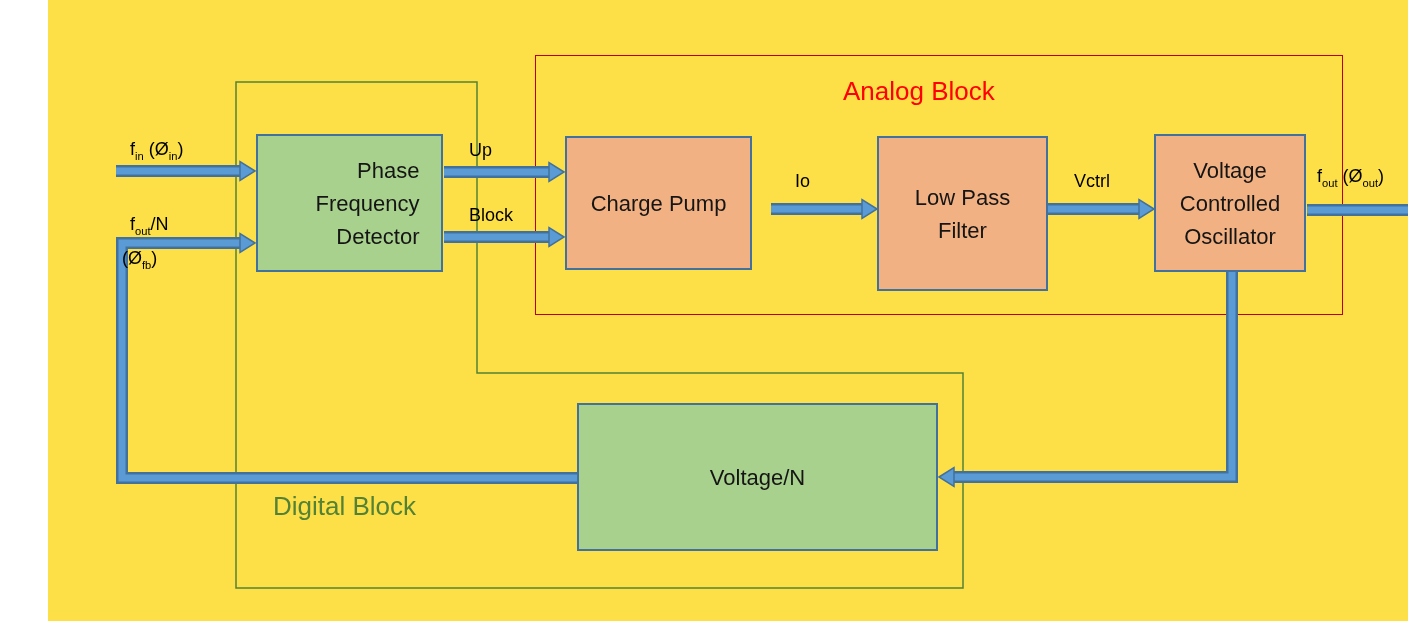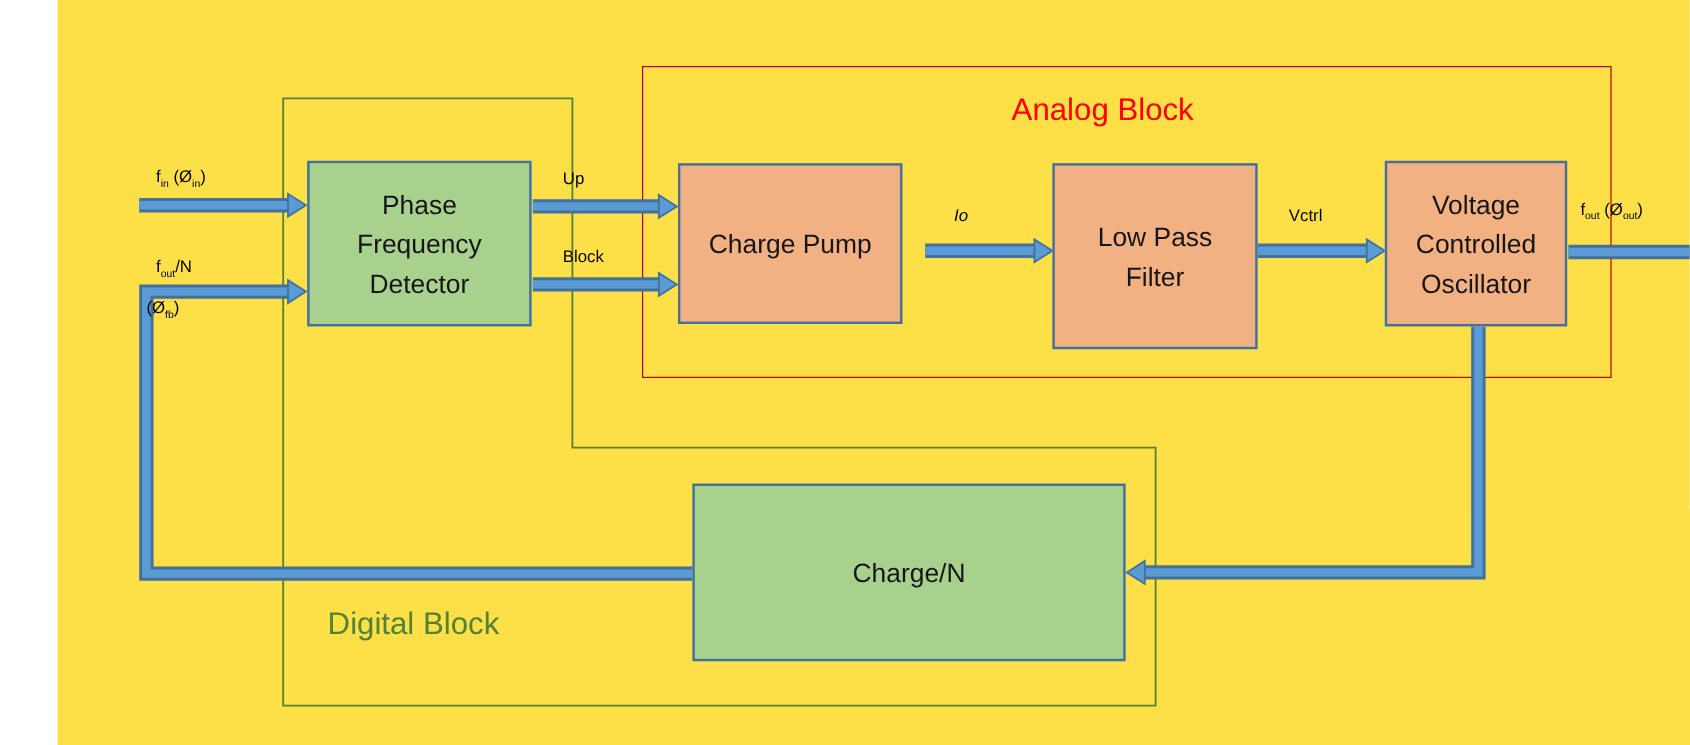--- a/index.html
+++ b/index.html
@@ -28,21 +28,21 @@
     display:flex;align-items:center;justify-content:center;
     text-align:center;
     color:#151515;
     font-size:22px;
     line-height:1.5;
     z-index:3;
   }
   .block .wrap{display:inline-block;}
   .signal-label{
     position:absolute;
-    font-size:14px;
+    font-size:18px;
     color:#000000;
     white-space:nowrap;
     z-index:4;
     text-align:right;
   }
   .signal-label sub{font-size:0.62em;line-height:0;}
   .container-label{
     position:absolute;
     font-size:26px;
     white-space:nowrap;
@@ -79,59 +79,59 @@
       <polyline points="1184,272 1184,477 904,477" fill="none" stroke="#41719C" stroke-width="12" stroke-linejoin="miter"></polyline>
       <polyline points="1184,272 1184,477 904,477" fill="none" stroke="#5B9BD5" stroke-width="7" stroke-linejoin="miter"></polyline>
       <polygon points="891,477 906,467.5 906,486.5" fill="#5B9BD5" stroke="#41719C" stroke-width="1.5"></polygon>
       <polyline points="529,478 74,478 74,243 194,243" fill="none" stroke="#41719C" stroke-width="12" stroke-linejoin="miter"></polyline>
       <polyline points="529,478 74,478 74,243 194,243" fill="none" stroke="#5B9BD5" stroke-width="7" stroke-linejoin="miter"></polyline>
       <polygon points="207,243 192,233.5 192,252.5" fill="#5B9BD5" stroke="#41719C" stroke-width="1.5"></polygon>
     </svg>
 
   <div class="container-label" style="left: 795px; top: 76px; color: rgb(255, 0, 0);">Analog Block</div>
 
-  <div class="container-label" style="left: 225px; top: 504px; color: rgb(83, 129, 53);">Digital Block</div>
+  <div class="container-label" style="left: 225px; top: 491px; color: rgb(83, 129, 53);">Digital Block</div>
 
   <div class="block" style="left: 208px; top: 134px; width: 187px; height: 138px; background: rgb(169, 209, 142); border-color: rgb(65, 113, 156);">
-    <span class="wrap" style="max-width:140px;">Phase Frequency Detector</span>
+    <span class="wrap" style="max-width:140px;text-align:right;">Phase Frequency Detector</span>
   </div>
 
   <div class="block" style="left: 517px; top: 136px; width: 187px; height: 134px; background: rgb(242, 177, 131); border-color: rgb(65, 113, 156);">
     <span class="wrap">Charge Pump</span>
   </div>
 
   <div class="block" style="left: 829px; top: 136px; width: 171px; height: 155px; background: rgb(242, 177, 131); border-color: rgb(65, 113, 156);">
     <span class="wrap" style="max-width:105px;">Low Pass Filter</span>
   </div>
 
   <div class="block" style="left: 1106px; top: 134px; width: 152px; height: 138px; background: rgb(242, 177, 131); border-color: rgb(65, 113, 156); justify-content: center;">
     <span class="wrap" style="max-width:118px;">Voltage Controlled Oscillator</span>
   </div>
 
   <div class="block" style="left: 529px; top: 403px; width: 361px; height: 148px; background: rgb(169, 209, 142); border-color: rgb(65, 113, 156);">
-    <span class="wrap">Charge/N</span>
+    <span class="wrap">Voltage/N</span>
   </div>
 
   <div class="signal-label" style="left:82px;top:139px;">
     <span>f</span><sub>in</sub><span> (Ø</span><sub>in</sub><span>)</span>
   </div>
 
   <div class="signal-label" style="left:82px;top:214px;">
     <span>f</span><sub>out</sub><span>/N</span>
   </div>
 
   <div class="signal-label" style="left:74px;top:248px;">
     <span>(Ø</span><sub>fb</sub><span>)</span>
   </div>
 
   <div class="signal-label" style="left:421px;top:140px;">Up</div>
 
   <div class="signal-label" style="left:421px;top:205px;">Block</div>
 
-  <div class="signal-label" style="left:747px;top:171px;font-style:italic;">Io</div>
+  <div class="signal-label" style="left:747px;top:171px;">Io</div>
 
   <div class="signal-label" style="left:1026px;top:171px;">Vctrl</div>
 
   <div class="signal-label" style="left:1269px;top:166px;">
     <span>f</span><sub>out</sub><span> (Ø</span><sub>out</sub><span>)</span>
   </div>
 
 </div>
 
 </body></html>

